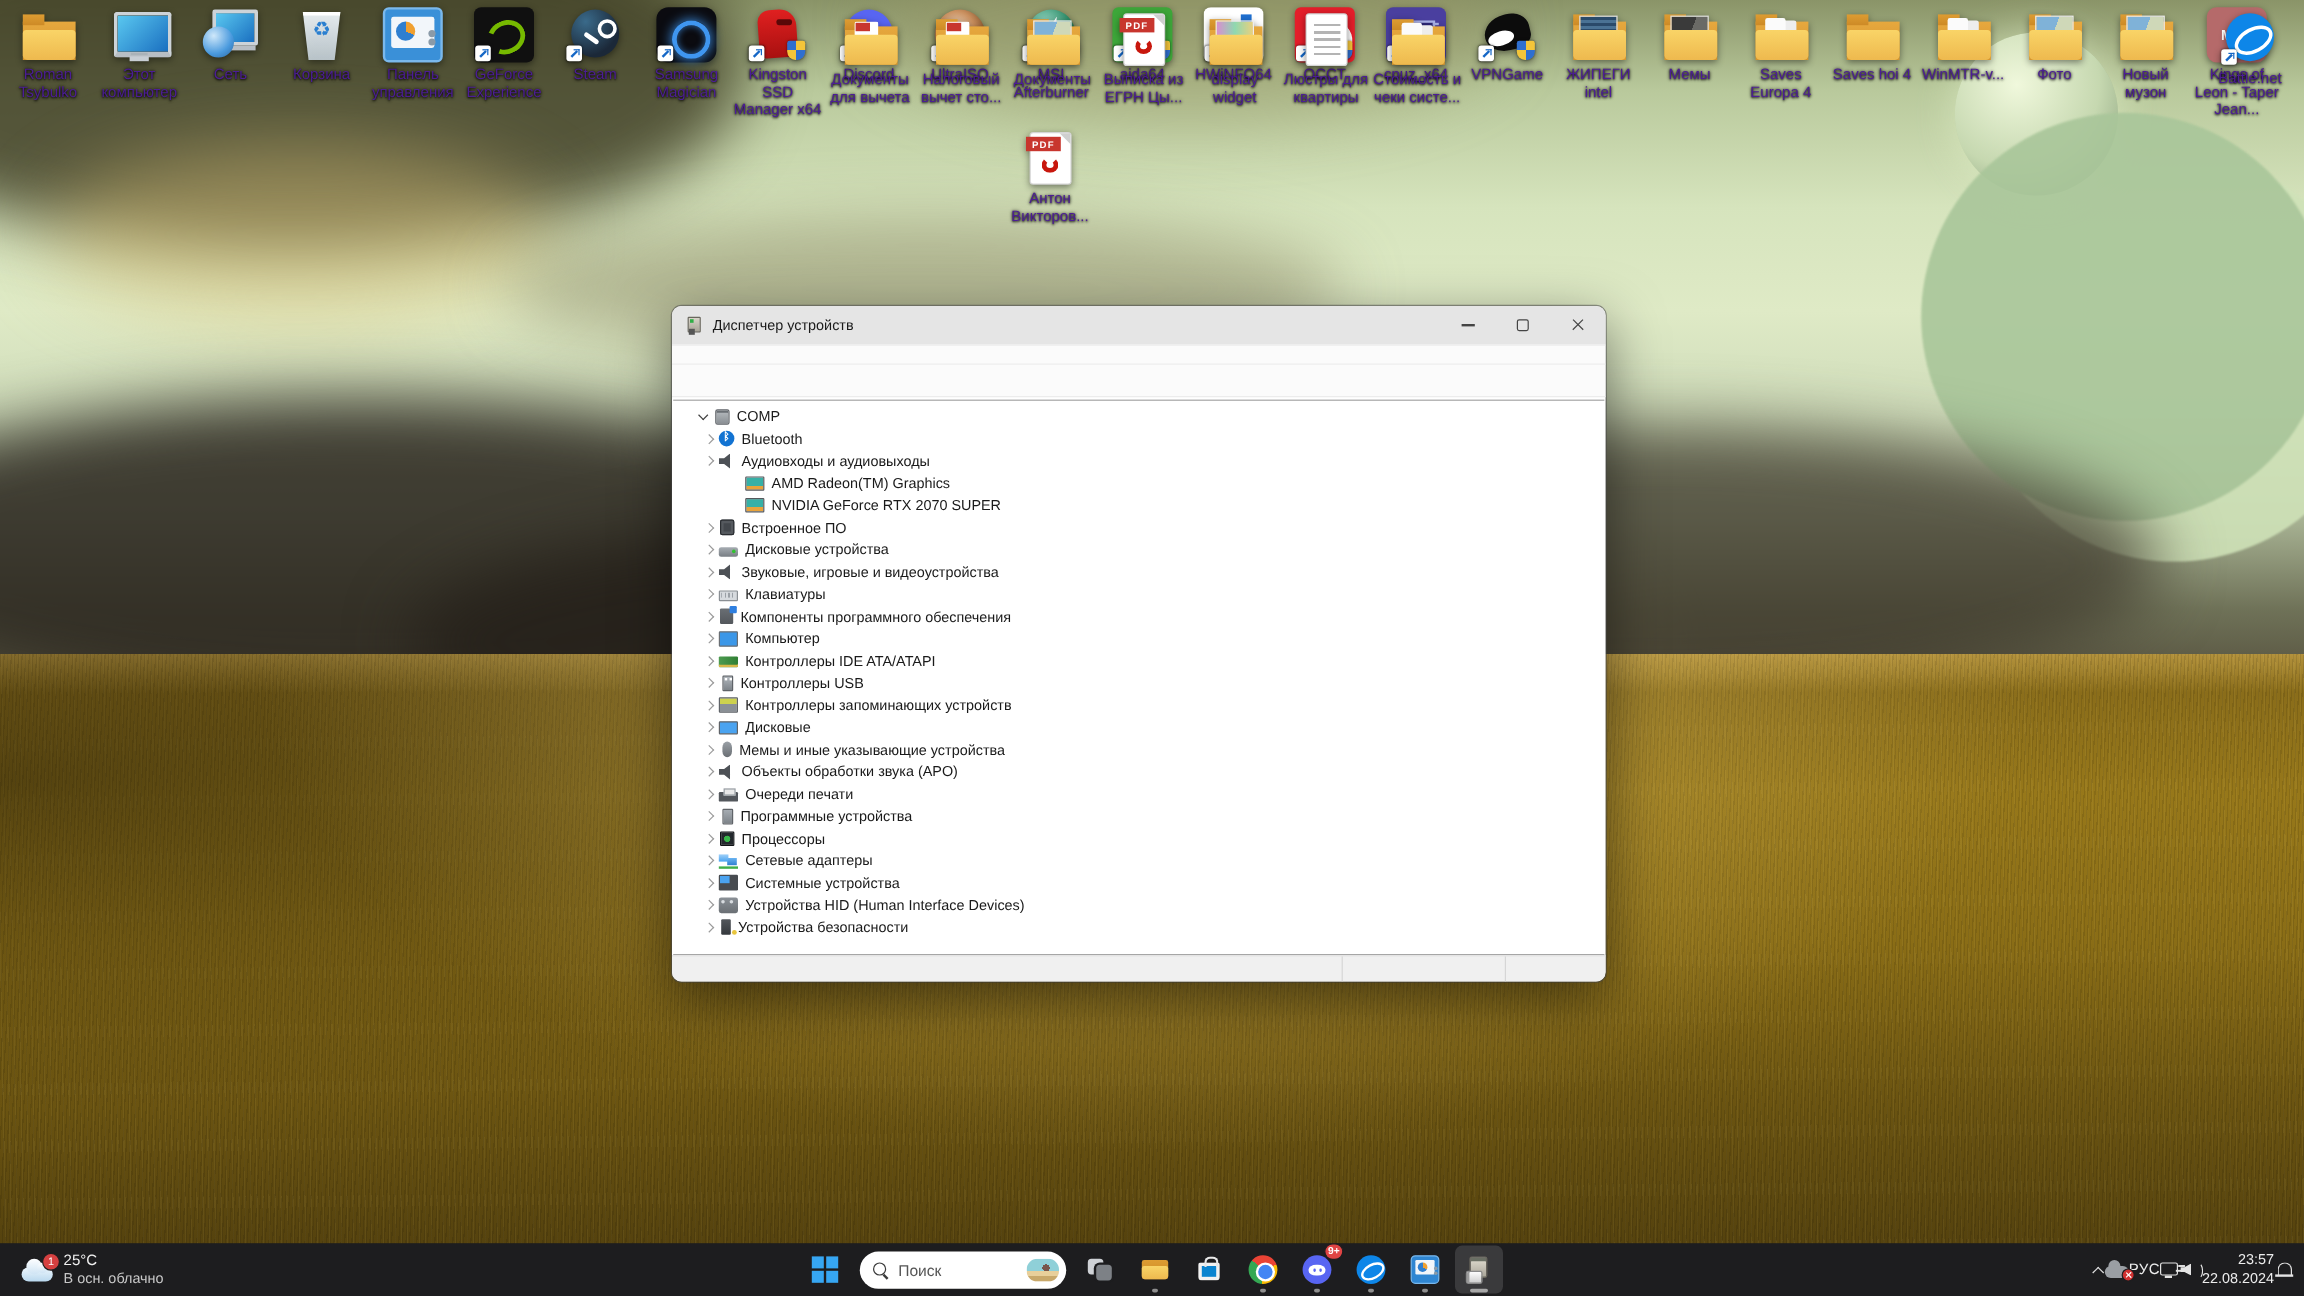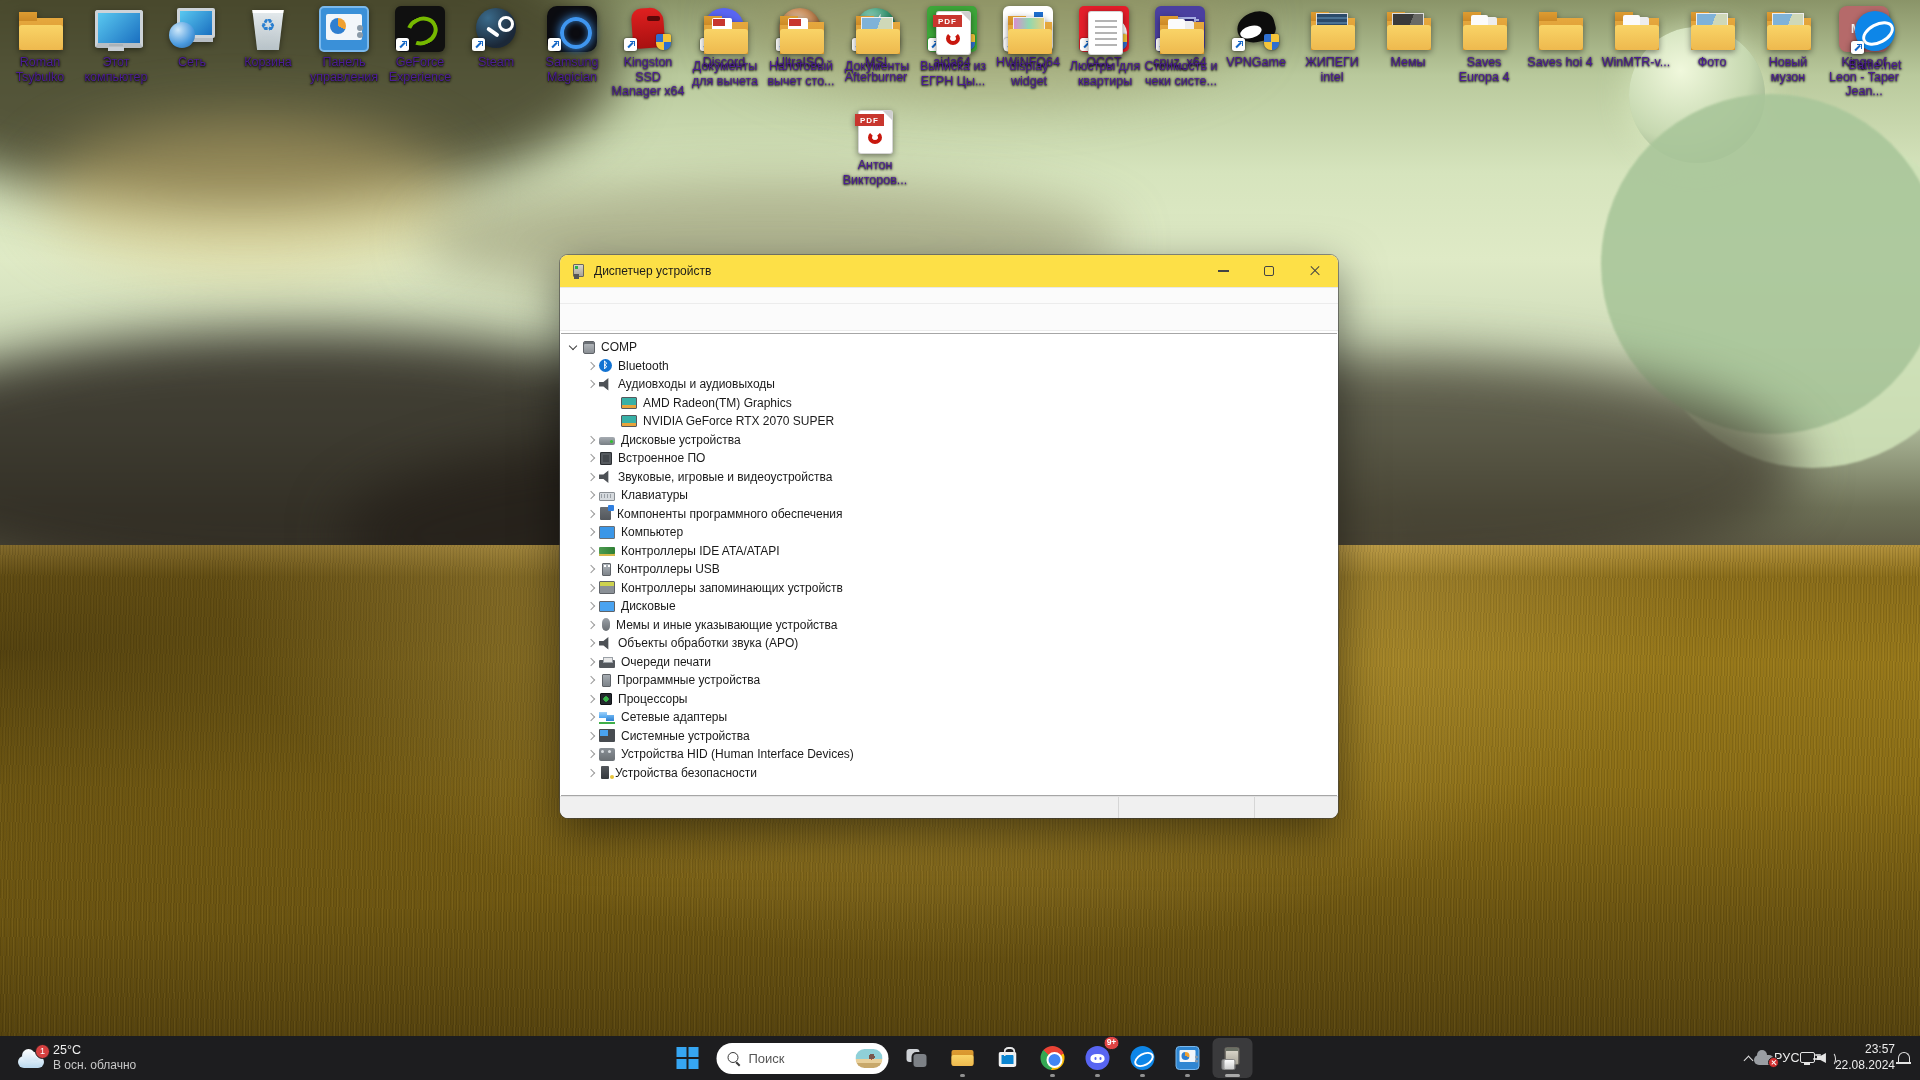--- a/index.html
+++ b/index.html
@@ -103,36 +103,36 @@
 .a-wow .glyph{position:absolute;left:0;right:0;top:12px;text-align:center;font-family:"DejaVu Serif",serif;font-weight:bold;font-size:21px;color:#e8b83c;text-shadow:0 1px 1px #000}
 
 .sc{position:absolute;left:1px;bottom:1px;width:13px;height:13px;background:#fff;border-radius:2.5px;box-shadow:0 0 2px rgba(0,0,0,.6);z-index:4}
 .sc::before{content:"";position:absolute;left:3px;top:6px;width:7px;height:1.8px;background:#1567c6;transform:rotate(-45deg)}
 .sc::after{content:"";position:absolute;right:2.5px;top:2.5px;width:4px;height:4px;border-top:1.8px solid #1567c6;border-right:1.8px solid #1567c6}
 .sh{position:absolute;right:2px;bottom:2px;width:15px;height:16px;border-radius:2px 2px 7px 7px;background:conic-gradient(#f4c53a 0 25%,#2f6fd0 0 50%,#f4c53a 0 75%,#2f6fd0 0);box-shadow:0 0 2px rgba(0,0,0,.6);z-index:4}
 
 
 .win{position:absolute;left:560px;top:255px;width:778px;height:563px;background:#fff;border-radius:8px;overflow:hidden;z-index:5;
 box-shadow:0 14px 46px rgba(0,0,0,.5),0 0 0 1px rgba(90,90,90,.6)}
-.tbar{height:32px;background:#fde047;display:flex;align-items:center;padding-left:10px}
+.tbar{height:32px;background:#e5e5e5;display:flex;align-items:center;padding-left:10px}
 .wicon{width:16px;height:15px;position:relative;margin-right:8px;flex:none}
 .wicon::before{content:"";position:absolute;left:3px;top:0;width:9px;height:11px;background:linear-gradient(#d8d4c8,#a8a498);border:1px solid #6a675e;border-radius:1px}
 .wicon::after{content:"";position:absolute;left:5px;top:2px;width:3px;height:3px;background:#2fae46;box-shadow:0 9px 0 1px #555}
 .wtitle{font-size:12px;color:#1b1b1b}
 .wbtns{margin-left:auto;display:flex;height:100%}
 .wbtn{width:46px;height:100%;display:flex;align-items:center;justify-content:center;position:relative}
 .g-min{width:11px;height:1.3px;background:#444}
 .g-max{width:10px;height:10px;border:1.3px solid #444;border-radius:2px}
 .g-close{width:12px;height:12px;position:relative}
 .g-close::before,.g-close::after{content:"";position:absolute;left:0;top:5.3px;width:12px;height:1.3px;background:#444}
 .g-close::before{transform:rotate(45deg)}.g-close::after{transform:rotate(-45deg)}
 .menustrip{height:17px;background:#fbfbfb;border-top:1px solid #e8e8e8;border-bottom:1px solid #ececec}
 .toolstrip{height:27px;background:#fbfbfb;border-bottom:1px solid #ececec}
 .treewrap{position:absolute;left:1px;right:1px;top:78px;bottom:22px;border:1px solid #a6a6a6;border-left:none;border-right:none;background:#fff;overflow:hidden;padding:4px 0 0 0}
-.trow{display:flex;align-items:center;height:18.5px;font-size:12px;color:#1a1a1a;padding-left:5px;cursor:default}
+.trow{display:flex;align-items:center;height:18.5px;font-size:12px;color:#1a1a1a;padding-left:18px;cursor:default}
 .trow.l1{padding-left:23px}
 .trow.l2{padding-left:60px}
 .tw{width:15px;height:18px;position:relative;flex:none}
 .tw::before{content:"";position:absolute;left:4px;top:6px;width:5px;height:5px;border:solid #9b9b9b;border-width:1.5px 1.5px 0 0;transform:rotate(45deg)}
 .tw.x::before{border-color:#3f3f3f;transform:rotate(135deg);top:5px}
 .ti{width:16px;height:13px;position:relative;flex:none;margin-right:6px}
 .ti-pc{width:12px;background:linear-gradient(#b8bcc0,#8a8f94);border:1px solid #5f6368;border-radius:2px;box-shadow:inset 0 2px 0 #6a6f74;margin-left:2px}
 .ti-bt{width:13px;height:13px;background:#1273d2;border-radius:50%;color:#fff;font:bold 9px/13px "DejaVu Sans",sans-serif;text-align:center}
 .ti-audio{width:13px;background:#4d5156;clip-path:polygon(0 32%,34% 32%,72% 2%,72% 98%,34% 68%,0 68%)}
 .ti-gpu{height:12px;border:1px solid #55585c;background:linear-gradient(180deg,#37b0a6 0 66%,#e8a33b 66%);border-radius:1px}
@@ -484,27 +484,27 @@
     <div class="trow l2">
         <span class="ti ti-gpu"></span>
         <span>AMD Radeon(TM) Graphics</span>
       </div>
     <div class="trow l2">
         <span class="ti ti-gpu"></span>
         <span>NVIDIA GeForce RTX 2070 SUPER</span>
       </div>
     <div class="trow l1">
         <span class="tw"></span>
+        <span class="ti ti-chip"></span>
+        <span>Встроенное ПО</span>
+      </div>
+    <div class="trow l1">
+        <span class="tw"></span>
         <span class="ti ti-disk"></span>
         <span>Дисковые устройства</span>
-      </div>
-    <div class="trow l1">
-        <span class="tw"></span>
-        <span class="ti ti-chip"></span>
-        <span>Встроенное ПО</span>
       </div>
     <div class="trow l1">
         <span class="tw"></span>
         <span class="ti ti-audio"></span>
         <span>Звуковые, игровые и видеоустройства</span>
       </div>
     <div class="trow l1">
         <span class="tw"></span>
         <span class="ti ti-kbd"></span>
         <span>Клавиатуры</span>

